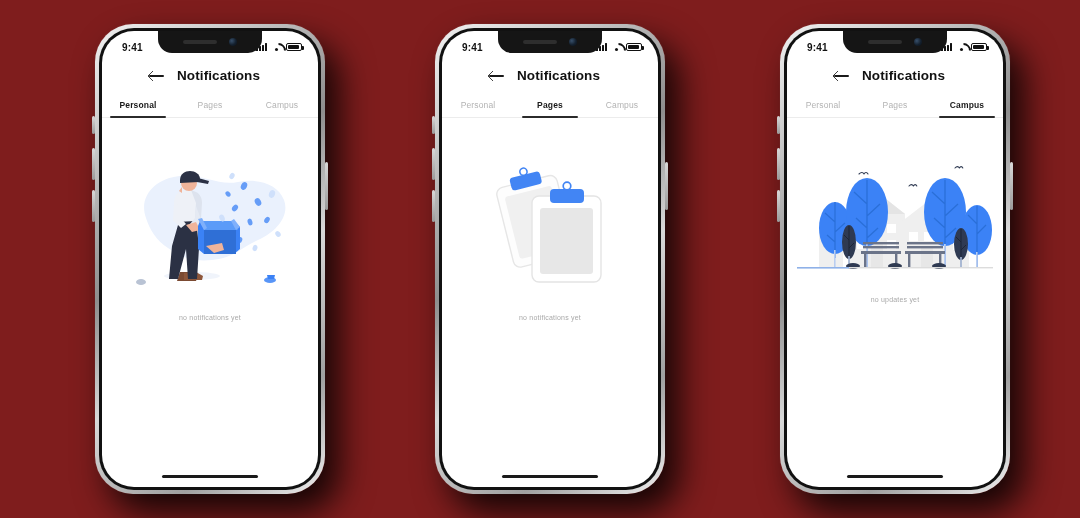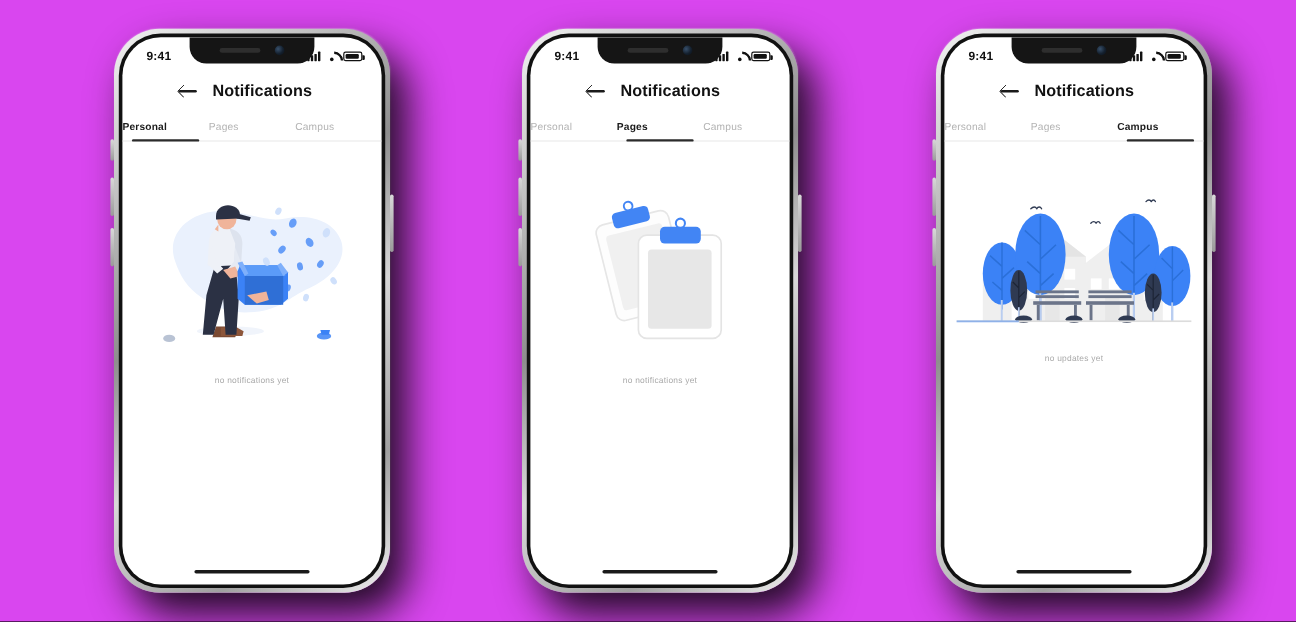--- a/index.html
+++ b/index.html
@@ -5,21 +5,21 @@
   * { margin:0; padding:0; box-sizing:border-box; }
   html, body {
     width:1080px; height:518px;
     background:#000;
     font-family:"Liberation Sans", sans-serif;
     overflow:hidden;
   }
   .stage {
     position:relative;
     width:1080px; height:518px;
-    background:#d946ef;
+    background:#7f1d1d;
   }
 
   
   .phone {
     position:absolute;
     width:230px; height:470px;
     border-radius:38px;
     background:linear-gradient(140deg,#f2f2f2 0%,#c9c9c9 18%,#8e8e8e 42%,#d8d8d8 60%,#a0a0a0 82%,#efefef 100%);
     padding:4px;
     box-shadow:14px 18px 34px rgba(0,0,0,.85), 0 0 1px rgba(255,255,255,.3);
@@ -103,21 +103,21 @@
   .back-arrow::after{
     content:""; position:absolute; left:0px; top:3.2px;
     width:7px; height:7px; border-left:1.6px solid #1a1a1a; border-bottom:1.6px solid #1a1a1a;
     transform:rotate(45deg); border-radius:1px;
   }
   .app-title { font-size:13.5px; font-weight:700; color:#111; letter-spacing:.1px; }
 
   
   .tabs { display:flex; border-bottom:1px solid #ececec; }
   .tab {
-    flex:1; 
+    flex:1; text-align:center;
     font-size:8.5px; color:#b3b3b3;
     padding:7px 0 7px;
     position:relative; cursor:pointer; letter-spacing:.15px;
   }
   .tab.active { color:#1a1a1a; font-weight:600; }
   .tab.active::after{
     content:""; position:absolute; left:11%; right:11%; bottom:-1px;
     height:1.6px; background:#2b2b2b; border-radius:1px;
   }
 

